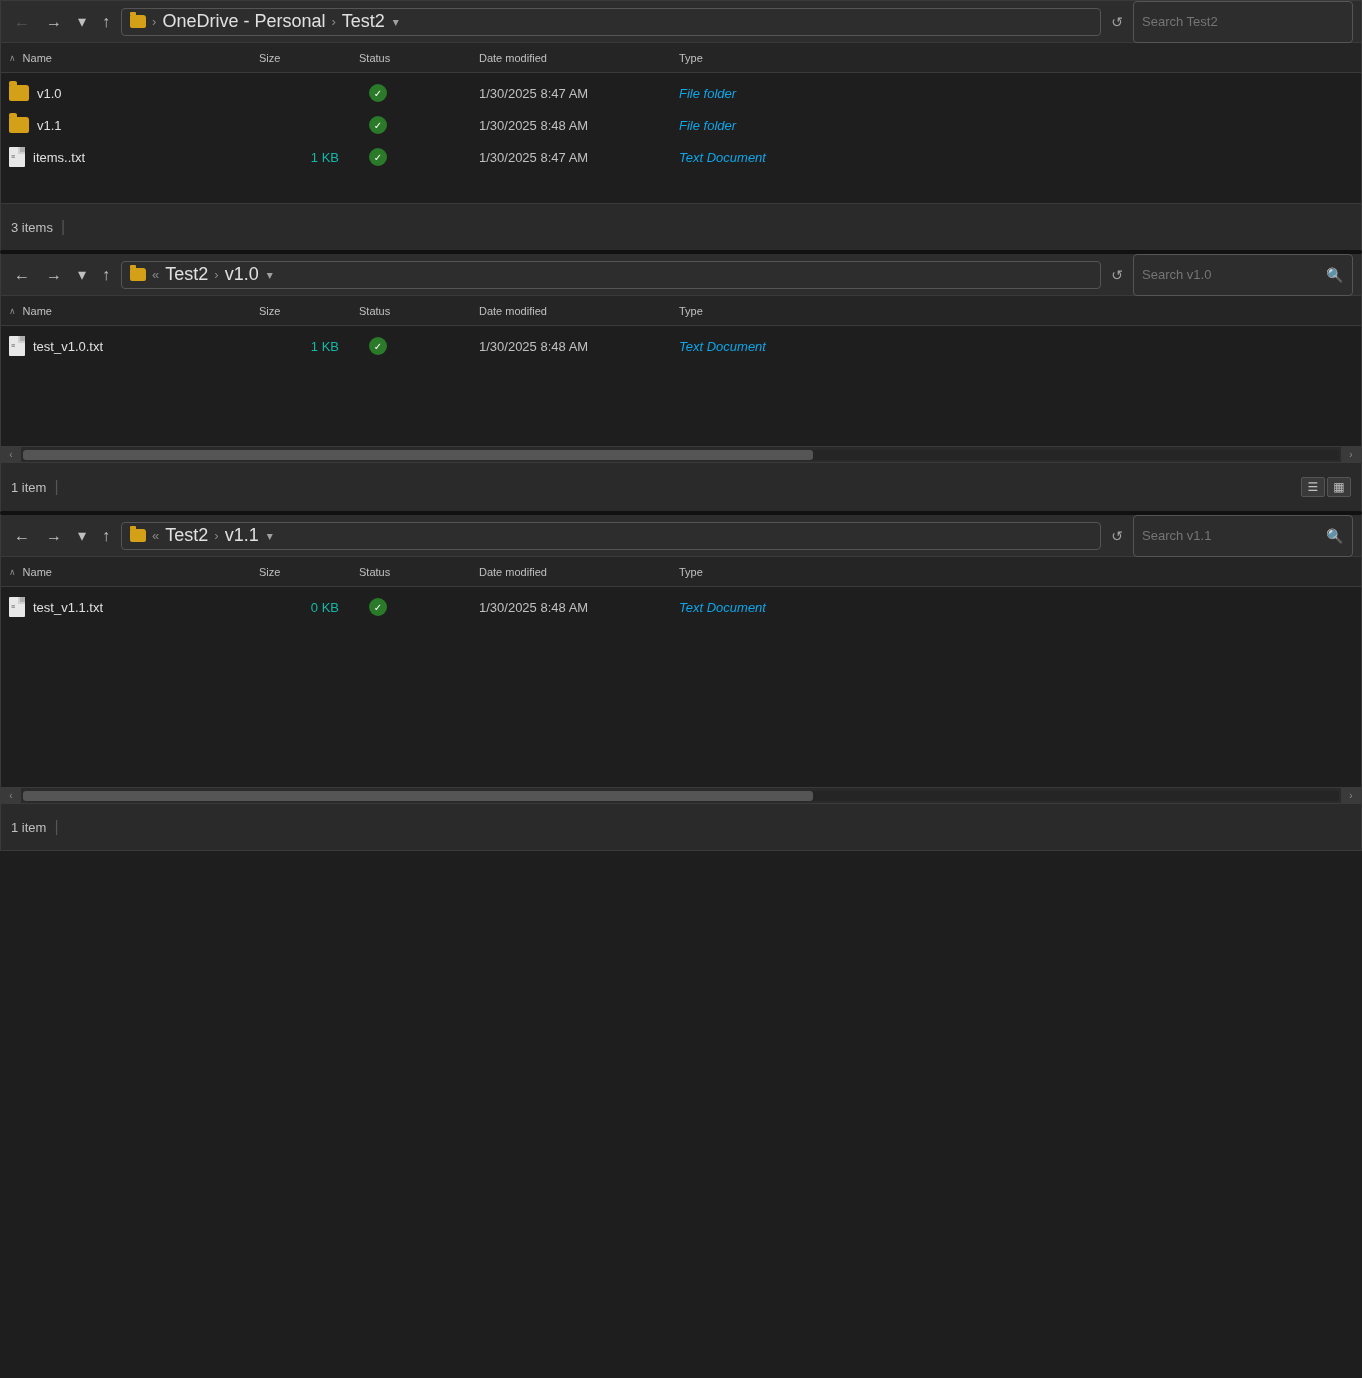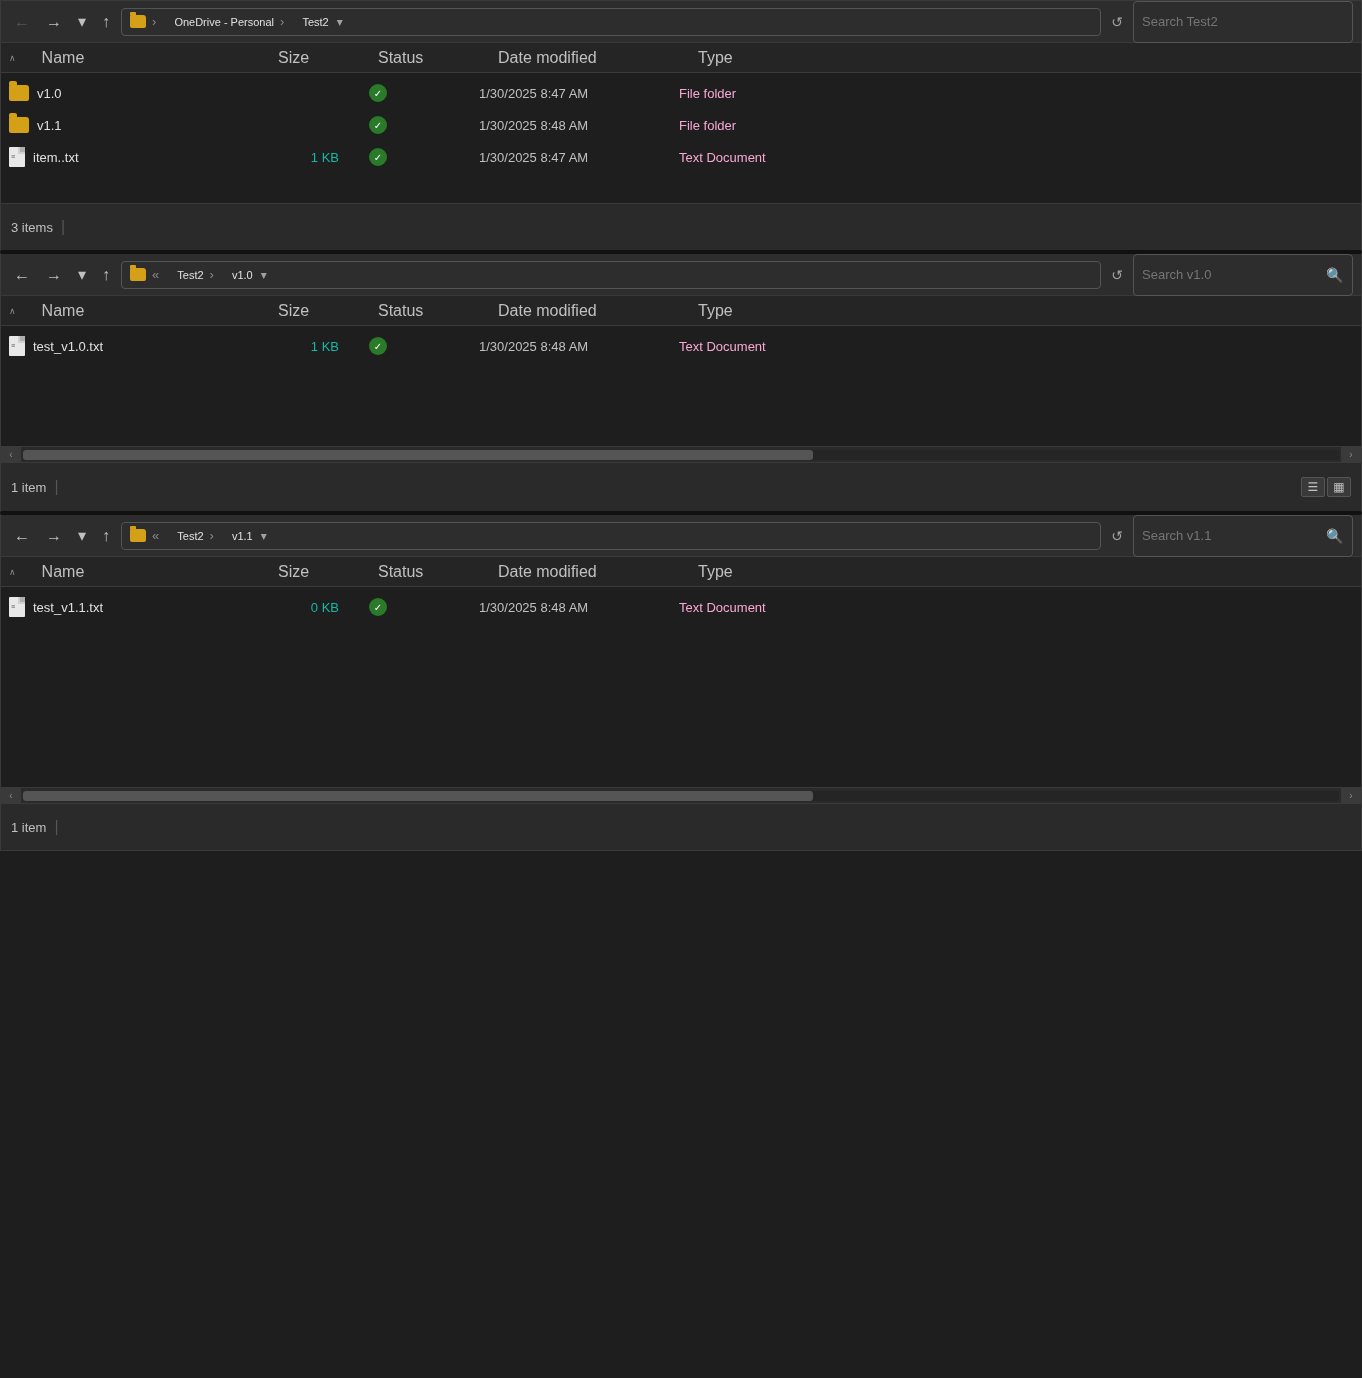--- a/index.html
+++ b/index.html
@@ -71,24 +71,23 @@
       top: -3px;
       left: 0;
       width: 6px;
       height: 3px;
       background: #d4a017;
       border-radius: 1px 1px 0 0;
     }
 
     .path-text {
       color: #e0e0e0;
-      font-size: 11px;
+      font-size: 18px;
       white-space: nowrap;
       overflow: hidden;
-      margin-left: 12px;
     }
     .path-sep { color: #888; margin: 0 2px; }
 
     .dropdown-btn {
       background: none;
       border: none;
       color: #a0a0a0;
       cursor: pointer;
       font-size: 12px;
       padding: 2px 4px;
@@ -142,21 +141,21 @@
     .col-sort-icon {
       font-size: 9px;
       color: #888;
       margin-right: 4px;
     }
     .col-name { width: 250px; display: flex; align-items: center; gap: 3px; cursor: pointer; }
     .col-size { width: 100px; display: flex; align-items: center; gap: 3px; cursor: pointer; text-align: right; }
     .col-status { width: 120px; display: flex; align-items: center; gap: 3px; cursor: pointer; }
     .col-date { width: 200px; display: flex; align-items: flex-start; gap: 3px; cursor: pointer; }
     .col-type { flex: 1; display: flex; align-items: center; gap: 3px; cursor: pointer; text-align: center; }
-    .col-header-label { color: #c0c0c0; font-size: 16px; margin-left: 19px; }
+    .col-header-label { color: #c0c0c0; font-size: 11px; }
 
     
     .file-list {
       flex: 1;
       padding: 4px 0;
       overflow-y: auto;
     }
 
     .file-row {
       display: flex;
@@ -184,21 +183,22 @@
       display: flex;
       align-items: center;
       padding-left: 10px;
     }
     .file-date-cell {
       width: 200px;
       color: #c0c0c0;
     }
     .file-type-cell {
       flex: 1;
-      color: #f9a8d4;
+      color: #0ea5e9;
+      font-style: italic;
     }
 
     
     .folder-icon {
       display: inline-block;
       width: 20px;
       height: 16px;
       background: #d4a017;
       border-radius: 1px 3px 2px 2px;
       position: relative;
@@ -404,21 +404,21 @@
       <div class="file-status-cell">
         <span class="sync-ok">✓</span>
       </div>
       <div class="file-date-cell">1/30/2025 8:48 AM</div>
       <div class="file-type-cell">File folder</div>
     </div>
 
     <div class="file-row">
       <div class="file-name-cell">
         <span class="txt-icon"></span>
-        <span>item..txt</span>
+        <span>items..txt</span>
       </div>
       <div class="file-size-cell">1 KB</div>
       <div class="file-status-cell">
         <span class="sync-ok">✓</span>
       </div>
       <div class="file-date-cell">1/30/2025 8:47 AM</div>
       <div class="file-type-cell">Text Document</div>
     </div>
   </div>
 

